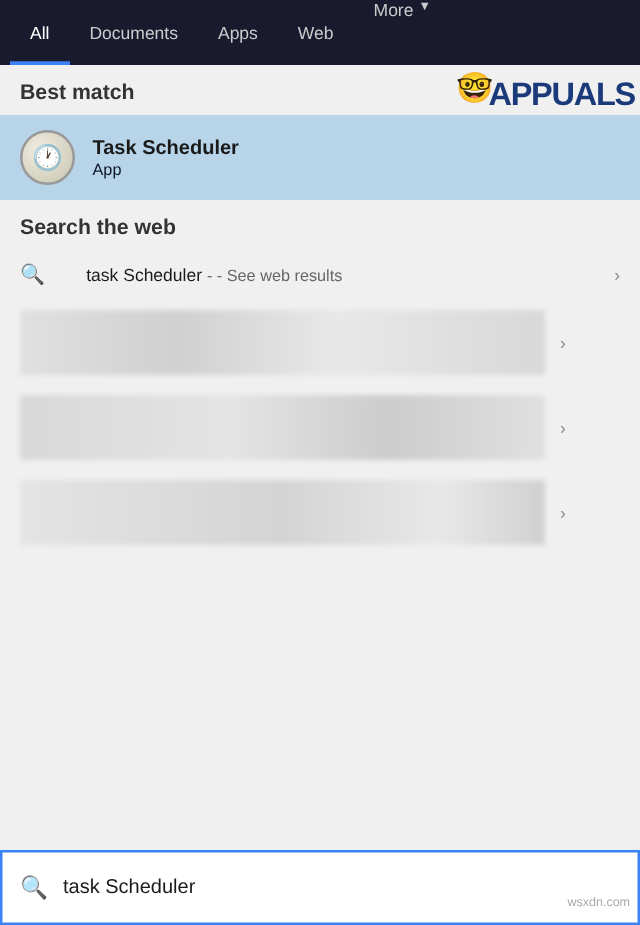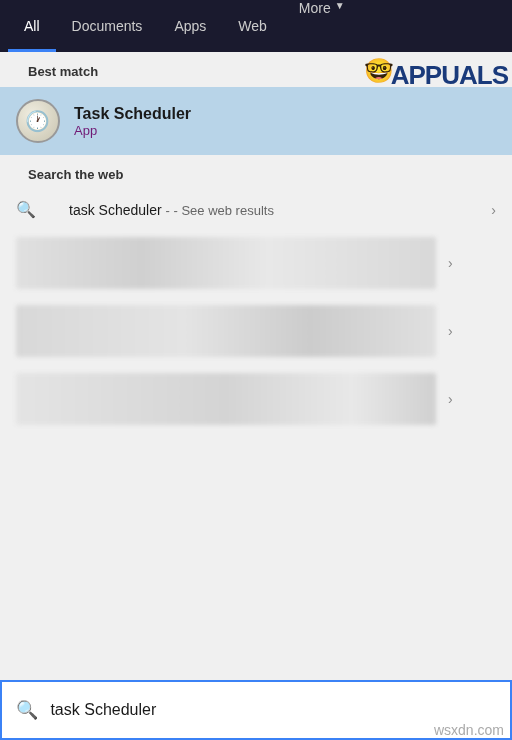--- a/index.html
+++ b/index.html
@@ -54,24 +54,24 @@
     
     .content {
       background: #f0f0f0;
       height: calc(740px - 52px - 60px);
       overflow: hidden;
       position: relative;
     }
 
     
     .section-label {
-      font-size: 13px;
+      font-size: 17px;
       font-weight: 600;
       color: #333;
-      padding: 12px 16px 8px 28px;
+      padding: 12px 16px 8px 16px;
     }
 
     
     .best-match-item {
       background: #b8d4e8;
       display: flex;
       align-items: center;
       padding: 12px 16px;
       gap: 14px;
       cursor: pointer;
@@ -100,21 +100,21 @@
       display: flex;
       flex-direction: column;
     }
     .app-name {
       font-size: 16px;
       font-weight: 600;
       color: #1a1a1a;
     }
     .app-type {
       font-size: 13px;
-      color: #701a75;
+      color: #0f172a;
     }
 
     
     .web-search-item {
       display: flex;
       align-items: center;
       padding: 10px 16px;
       cursor: pointer;
       background: #f0f0f0;
       gap: 12px;
@@ -188,23 +188,23 @@
     .search-input {
       flex: 1;
       border: none;
       outline: none;
       font-size: 16px;
       color: #1a1a1a;
       background: transparent;
     }
     .wsxdn-watermark {
       position: absolute;
-      bottom: 0;
+      bottom: 10px;
       right: 6px;
-      font-size: 14px;
+      font-size: 10px;
       color: #aaa;
     }
 
     
     .appuals-logo {
       position: absolute;
       top: 8px;
       right: 4px;
       display: flex;
       align-items: center;

